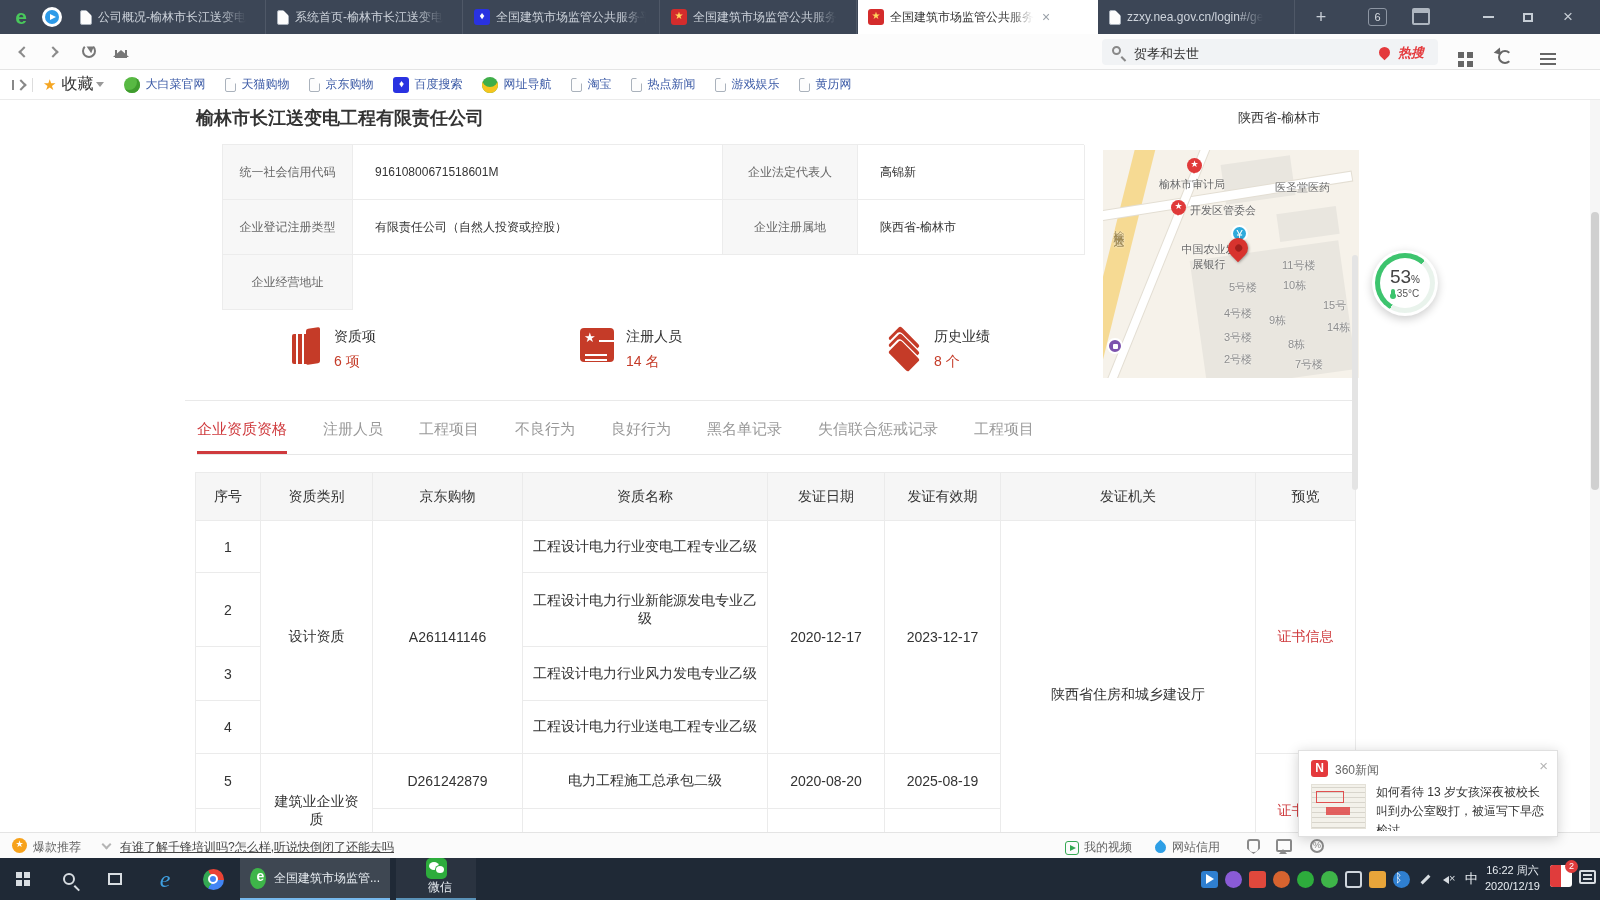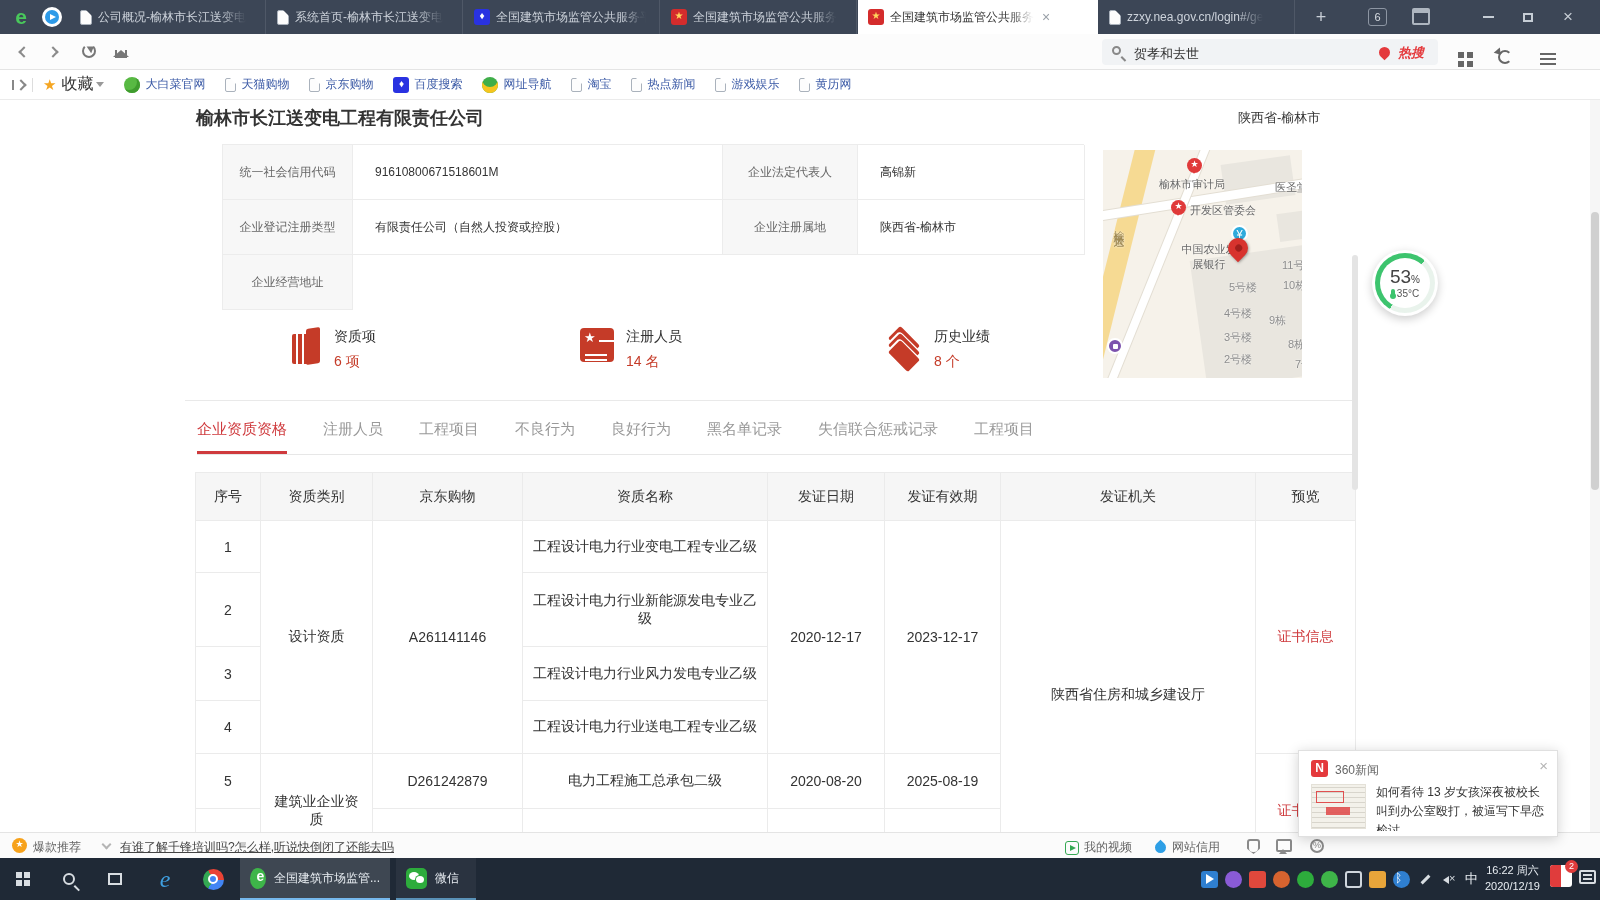--- a/index.html
+++ b/index.html
@@ -99,21 +99,21 @@
       background-image:linear-gradient(90deg, transparent 4px, #fff 4px, #fff 6px, transparent 6px, transparent 10px, #fff 10px, #fff 12px, transparent 12px); background-color:#c53b28; }
   .ic-build::after { content:""; position:absolute; left:16px; top:0; width:14px; height:36px; background:#c53b28; border-radius:2px; transform:skewY(-8deg); }
   .ic-book { width:34px; height:34px; background:#c53b28; border-radius:4px; position:relative; }
   .ic-book::before { content:"★"; position:absolute; left:4px; top:2px; color:#fff; font-size:13px; }
   .ic-book::after { content:""; position:absolute; left:5px; bottom:6px; width:22px; height:2px; background:#fff; box-shadow:0 5px #fff, 14px -14px 0 -0px #fff; }
   .ic-layers { width:36px; height:36px; position:relative; }
   .ic-layers i { position:absolute; left:4px; width:28px; height:28px; background:#c53b28; transform:rotate(45deg) scale(1,.62); border-radius:3px; }
   .ic-layers i:nth-child(1){ top:0; } .ic-layers i:nth-child(2){ top:7px; box-shadow:0 0 0 2px #fff; } .ic-layers i:nth-child(3){ top:14px; box-shadow:0 0 0 2px #fff; }
 
   
-  .map { position:absolute; left:1103px; top:50px; width:199px; height:228px; background:#f6f2ea; overflow:hidden; cursor:grab; }
+  .map { position:absolute; left:1103px; top:50px; width:256px; height:228px; background:#f6f2ea; overflow:hidden; cursor:grab; }
   .blk { position:absolute; background:#e9e6df; }
   .road { position:absolute; background:#fff; box-shadow:0 0 0 1px #e3ded3; }
   .road.y { background:#f6da93; box-shadow:none; }
   .mlabel { position:absolute; font-size:11px; color:#666; white-space:nowrap; text-shadow:0 0 2px #fff; }
   .mlabel.b { color:#8d8d8d; }
   .mlabel.vert { writing-mode:vertical-rl; letter-spacing:2px; color:#a08a53; }
   .pin-star { position:absolute; width:15px; height:15px; background:#e03a3a; border-radius:50% 50% 50% 50%; }
   .pin-star::before { content:"★"; position:absolute; left:0; top:1px; width:15px; text-align:center; color:#fff; font-size:9px; }
   .pin-star::after { content:""; position:absolute; left:4px; bottom:-4px; border:3.5px solid transparent; border-top:6px solid #e03a3a; }
   .pin-yen { position:absolute; width:17px; height:17px; background:#2eaadc; border-radius:50%; border:2px solid #fff; color:#fff; font-size:11px; text-align:center; line-height:14px; }
@@ -182,21 +182,21 @@
       background-image:linear-gradient(#d8dde2,#d8dde2),linear-gradient(#d8dde2,#d8dde2),linear-gradient(#d8dde2,#d8dde2),linear-gradient(#d8dde2,#d8dde2); }
   .tsearch { width:12px; height:12px; border:2px solid #d8dde2; border-radius:50%; position:relative; }
   .tsearch::after { content:""; position:absolute; left:10px; top:10px; width:7px; height:2px; background:#d8dde2; transform:rotate(45deg); transform-origin:0 0; }
   .tview { width:14px; height:12px; border:2px solid #d8dde2; position:relative; background:#1f2936; }
   .tview::before { content:""; position:absolute; left:2px; top:-5px; width:12px; height:12px; border:2px solid #8e99a5; z-index:-1; }
   .ie-e { color:#3f9fe0; font-size:24px; font-style:italic; font-family:"Liberation Serif",serif; }
   .chrome { width:21px; height:21px; border-radius:50%; background:conic-gradient(from -30deg,#ea4335 0 120deg,#4285f4 120deg 240deg,#34a853 240deg 360deg); position:relative; }
   .chrome::after { content:""; position:absolute; left:5.5px; top:5.5px; width:10px; height:10px; border-radius:50%; background:#4285f4; border:2px solid #fff; box-sizing:border-box; }
   .appblock { position:absolute; top:0; height:42px; display:flex; align-items:center; padding:0 10px; cursor:pointer; }
   .appblock.active { background:rgba(255,255,255,.14); border-bottom:2px solid #76b9ed; }
-  .appblock.open { background:rgba(255,255,255,.05); border-bottom:2px solid #5a92b8; }
+  .appblock.open { background:rgba(255,255,255,.05); border-bottom:2px solid #5a92b8;flex-direction:column; }
   .logo360 { width:21px; height:21px; border-radius:50%; background:#3eb549; position:relative; }
   .logo360::after { content:"e"; position:absolute; left:0; top:0px; width:21px; text-align:center; color:#fff; font-size:14px; font-weight:bold; }
   .applabel { color:#e8edf2; font-size:12px; margin-left:8px; white-space:nowrap; }
   .wxlogo { width:21px; height:21px; border-radius:5px; background:#2dac3c; position:relative; }
   .wxlogo::before { content:""; position:absolute; left:3px; top:4px; width:10px; height:8px; background:#fff; border-radius:50%; }
   .wxlogo::after { content:""; position:absolute; left:10px; top:8px; width:8px; height:7px; background:#fff; border-radius:50%; box-shadow:0 0 0 1px #2dac3c; }
   .tray { position:absolute; right:122px; top:0; height:42px; display:flex; align-items:center; gap:7px; }
   .tico { width:17px; height:17px; border-radius:3px; position:relative; cursor:pointer; }
   .tico.play::after { content:""; position:absolute; left:5px; top:3px; border-left:8px solid #fff; border-top:5px solid transparent; border-bottom:5px solid transparent; }
   .tico.circ { border-radius:50%; }

